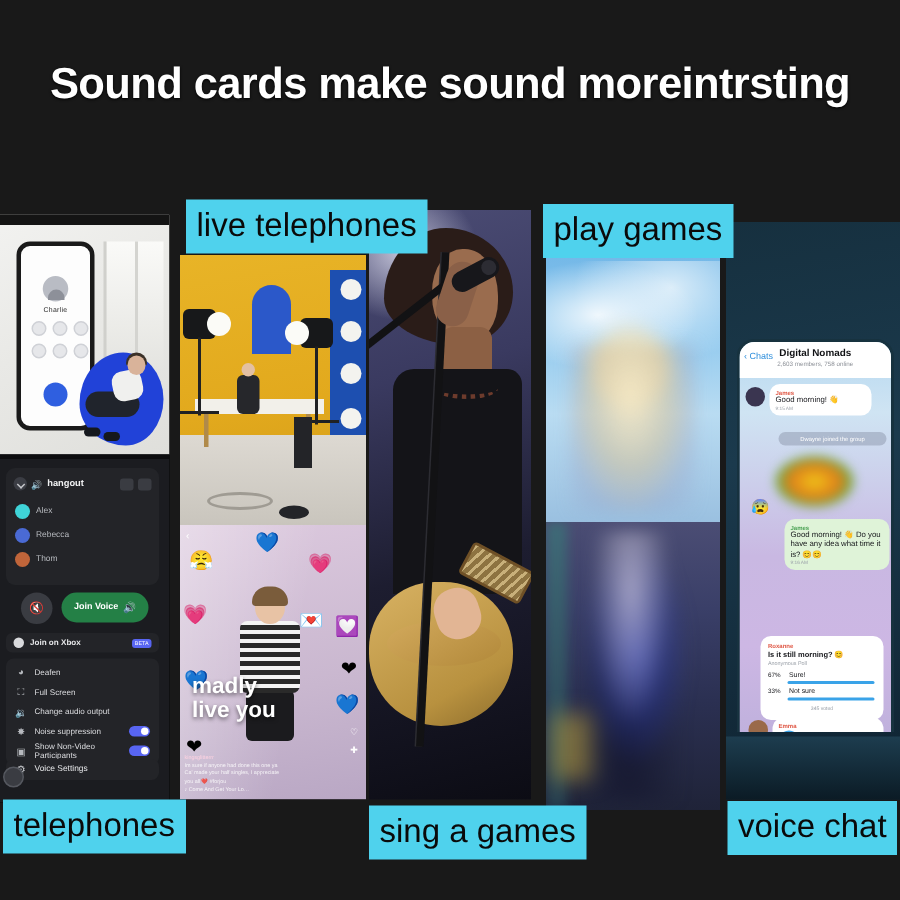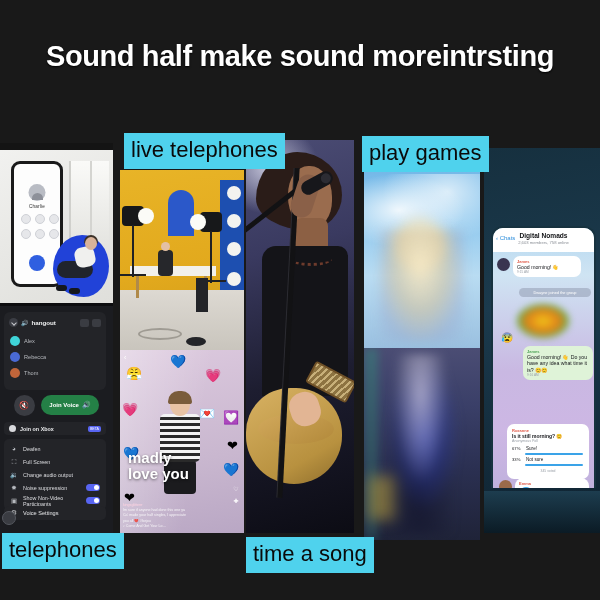--- a/index.html
+++ b/index.html
@@ -311,21 +311,21 @@
   #c5-play:after{content:"";position:absolute;left:5px;top:4px;border-left:5px solid #fff;
     border-top:3px solid transparent;border-bottom:3px solid transparent;}
   #c5-base{position:absolute;left:0;bottom:0;width:100%;height:42px;
     background:linear-gradient(180deg,#1d3d4f,#0b1b25);}
 </style>
 </head>
 <body>
 
 <div id="stage">
 
-  <div id="title">Sound half make sound moreintrsting</div>
+  <div id="title">Sound cards make sound moreintrsting</div>
 
   <div class="col" id="col1">
 
     <div class="panel" id="c1-call">
       <div class="winbar"></div>
       <div class="room-win"></div>
       <div id="c1-phone">
         <div id="c1-avatar"></div>
         <div id="c1-callername">Charlie</div>
         <div id="c1-keys">
@@ -471,21 +471,21 @@
       <span class="c2-emo" style="left:3px;top:96px">💙</span>
       <span class="c2-emo" style="left:4px;top:140px">❤</span>
       <span class="c2-emo" style="left:50px;top:4px">💙</span>
       <span class="c2-emo" style="right:22px;top:18px">💗</span>
       <span class="c2-emo" style="right:4px;top:60px">💟</span>
       <span class="c2-emo" style="right:6px;top:88px">❤</span>
       <span class="c2-emo" style="right:4px;top:112px">💙</span>
       <span class="c2-emo" style="right:28px;top:56px">💌</span>
       <div id="c2-caption">
         <div>madly</div>
-        <div>love you</div>
+        <div>live you</div>
       </div>
       <div id="c2-back">‹</div>
       <div id="c2-rails">♡<br>✚</div>
       <div id="c2-chat">
         <div class="u">kingsglitterrr</div>
         <div>Im sure if anyone had done this one ya</div>
         <div>Ca' made your half singles, I appreciate</div>
         <div>you all ❤️ #forjou</div>
         <div>♪ <span>Come And Get Your Lo…</span></div>
       </div>
@@ -581,15 +581,16 @@
 
       </div>
 
     </div>
     <div id="c5-base"></div>
   </div>
 
   <div class="label" style="left:124px;top:133px">live telephones</div>
   <div class="label" style="left:2px;top:533px">telephones</div>
   <div class="label" style="left:362px;top:136px">play games</div>
-  <div class="label" style="left:246px;top:537px">time a song</div>
+  <div class="label" style="left:246px;top:537px">sing a games</div>
+  <div class="label" style="left:485px;top:534px">voice chat</div>
 
 </div>
 
 </body></html>

